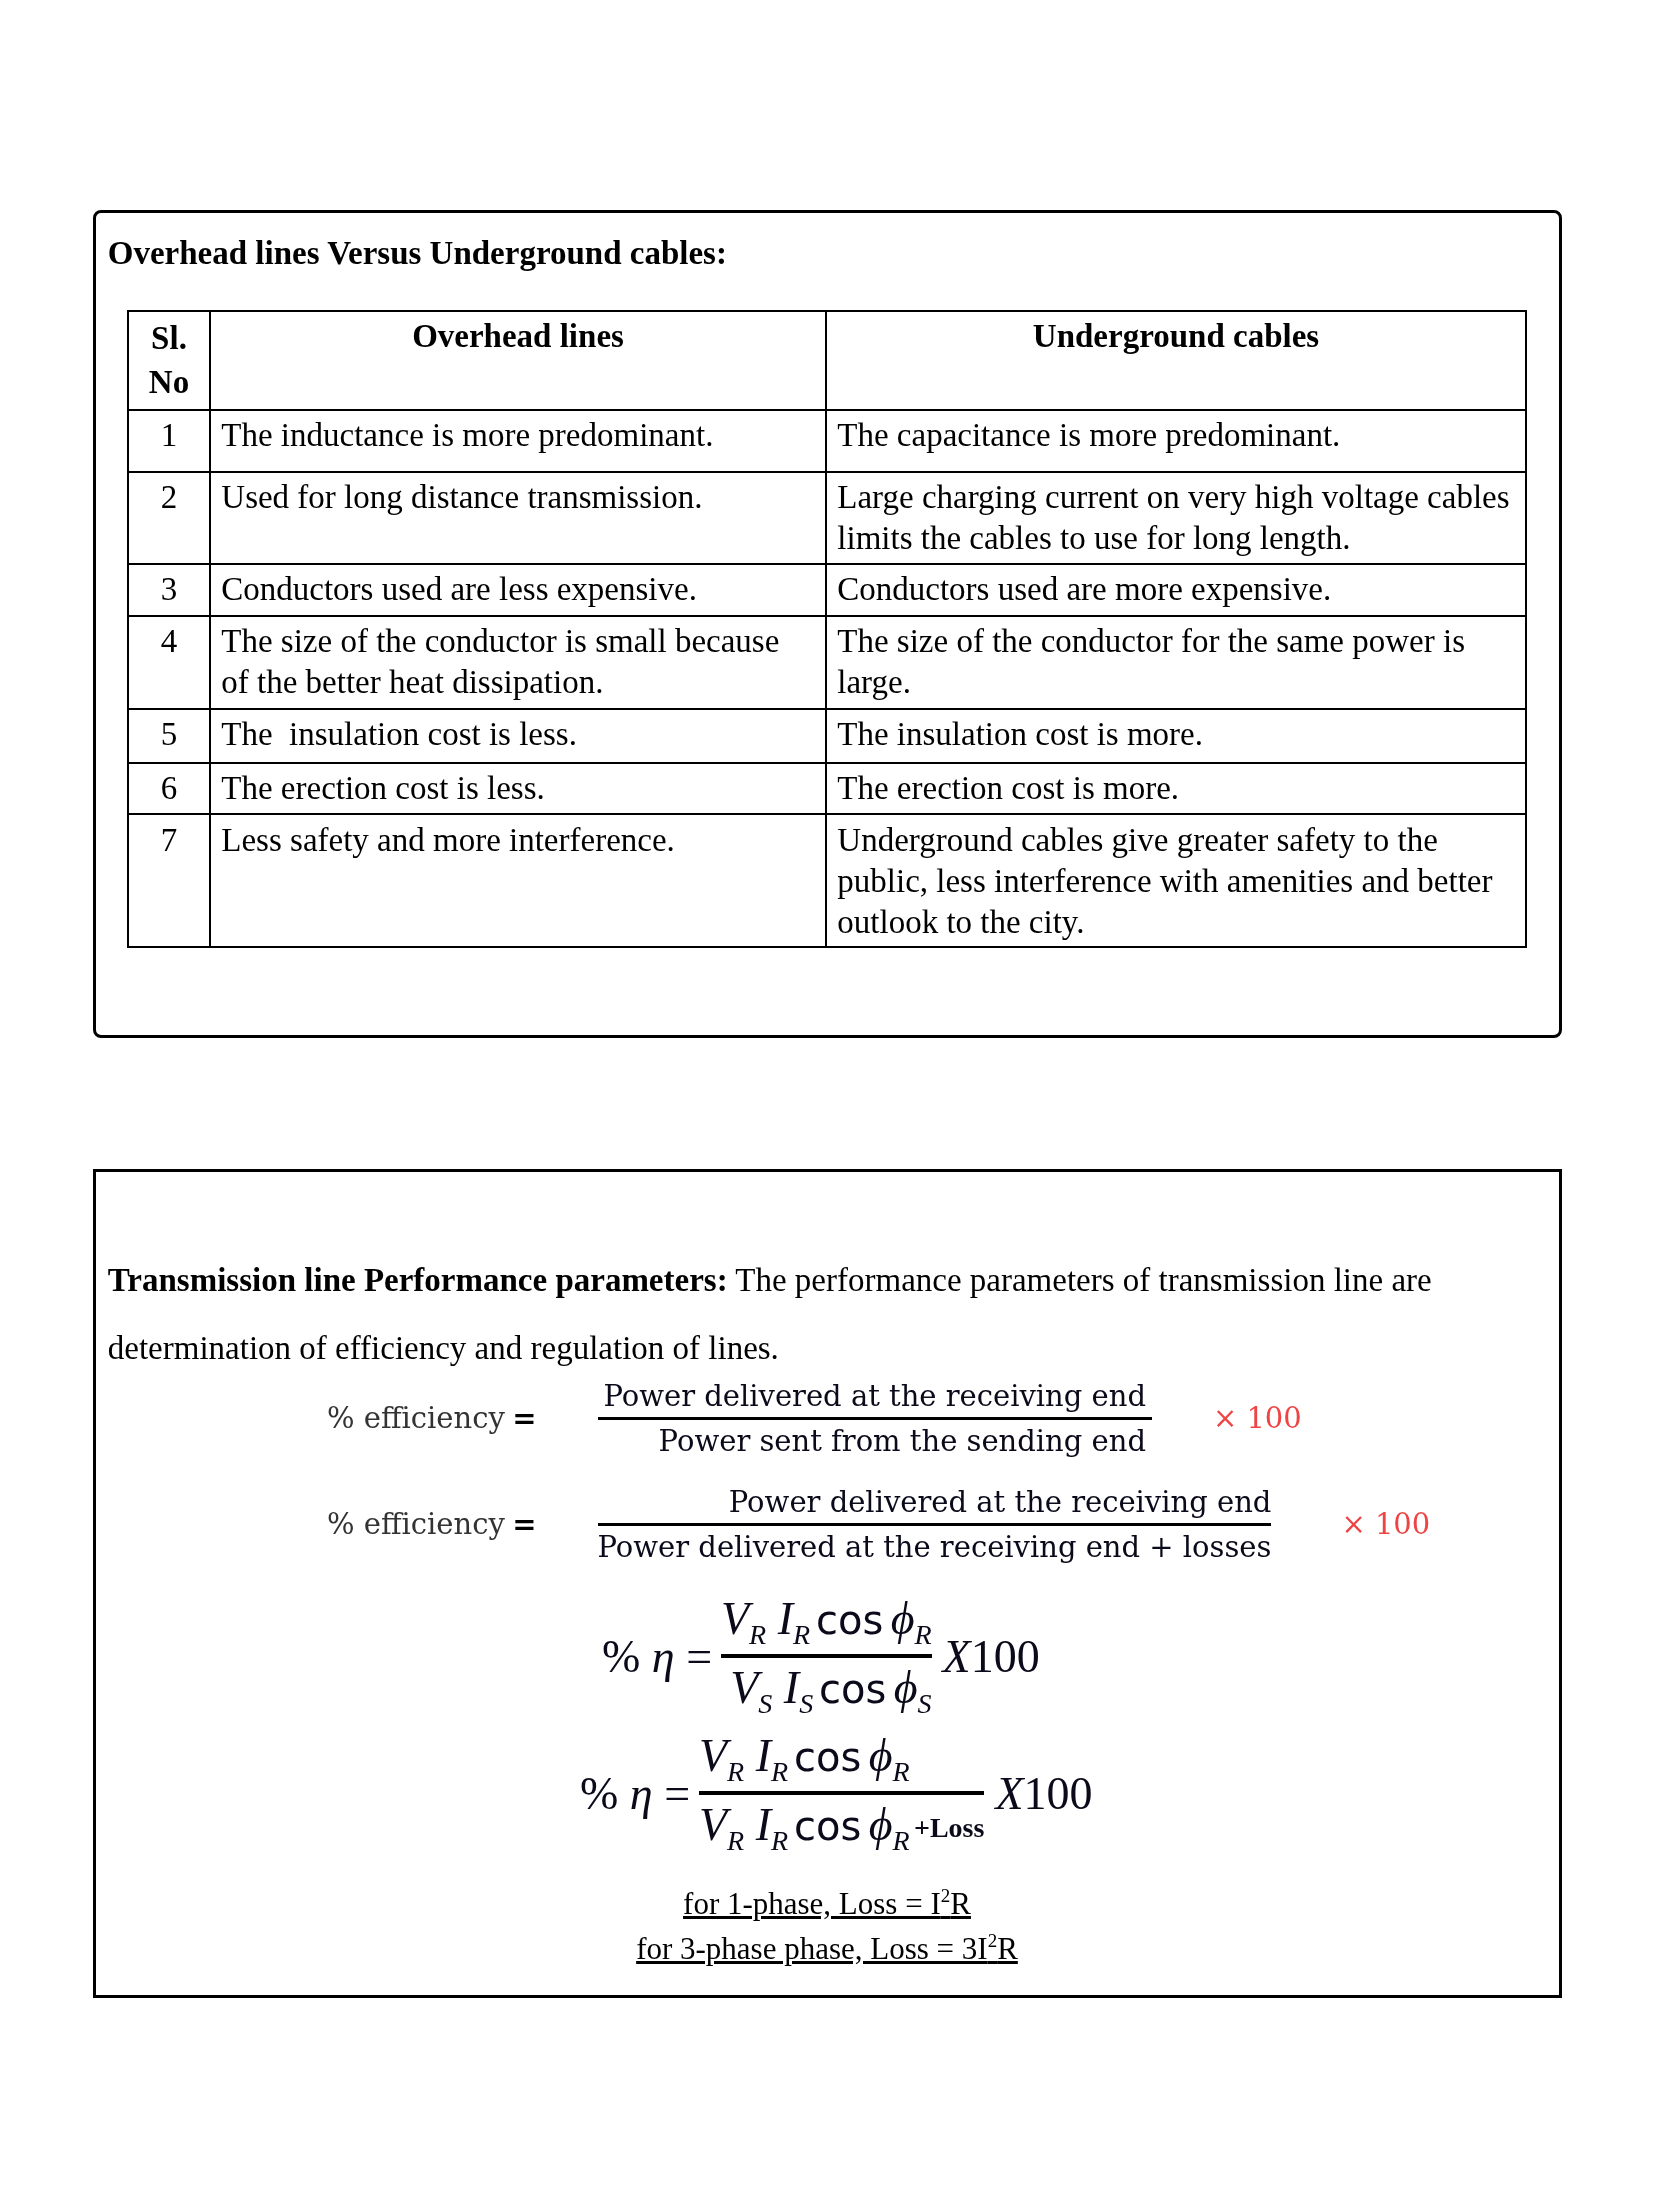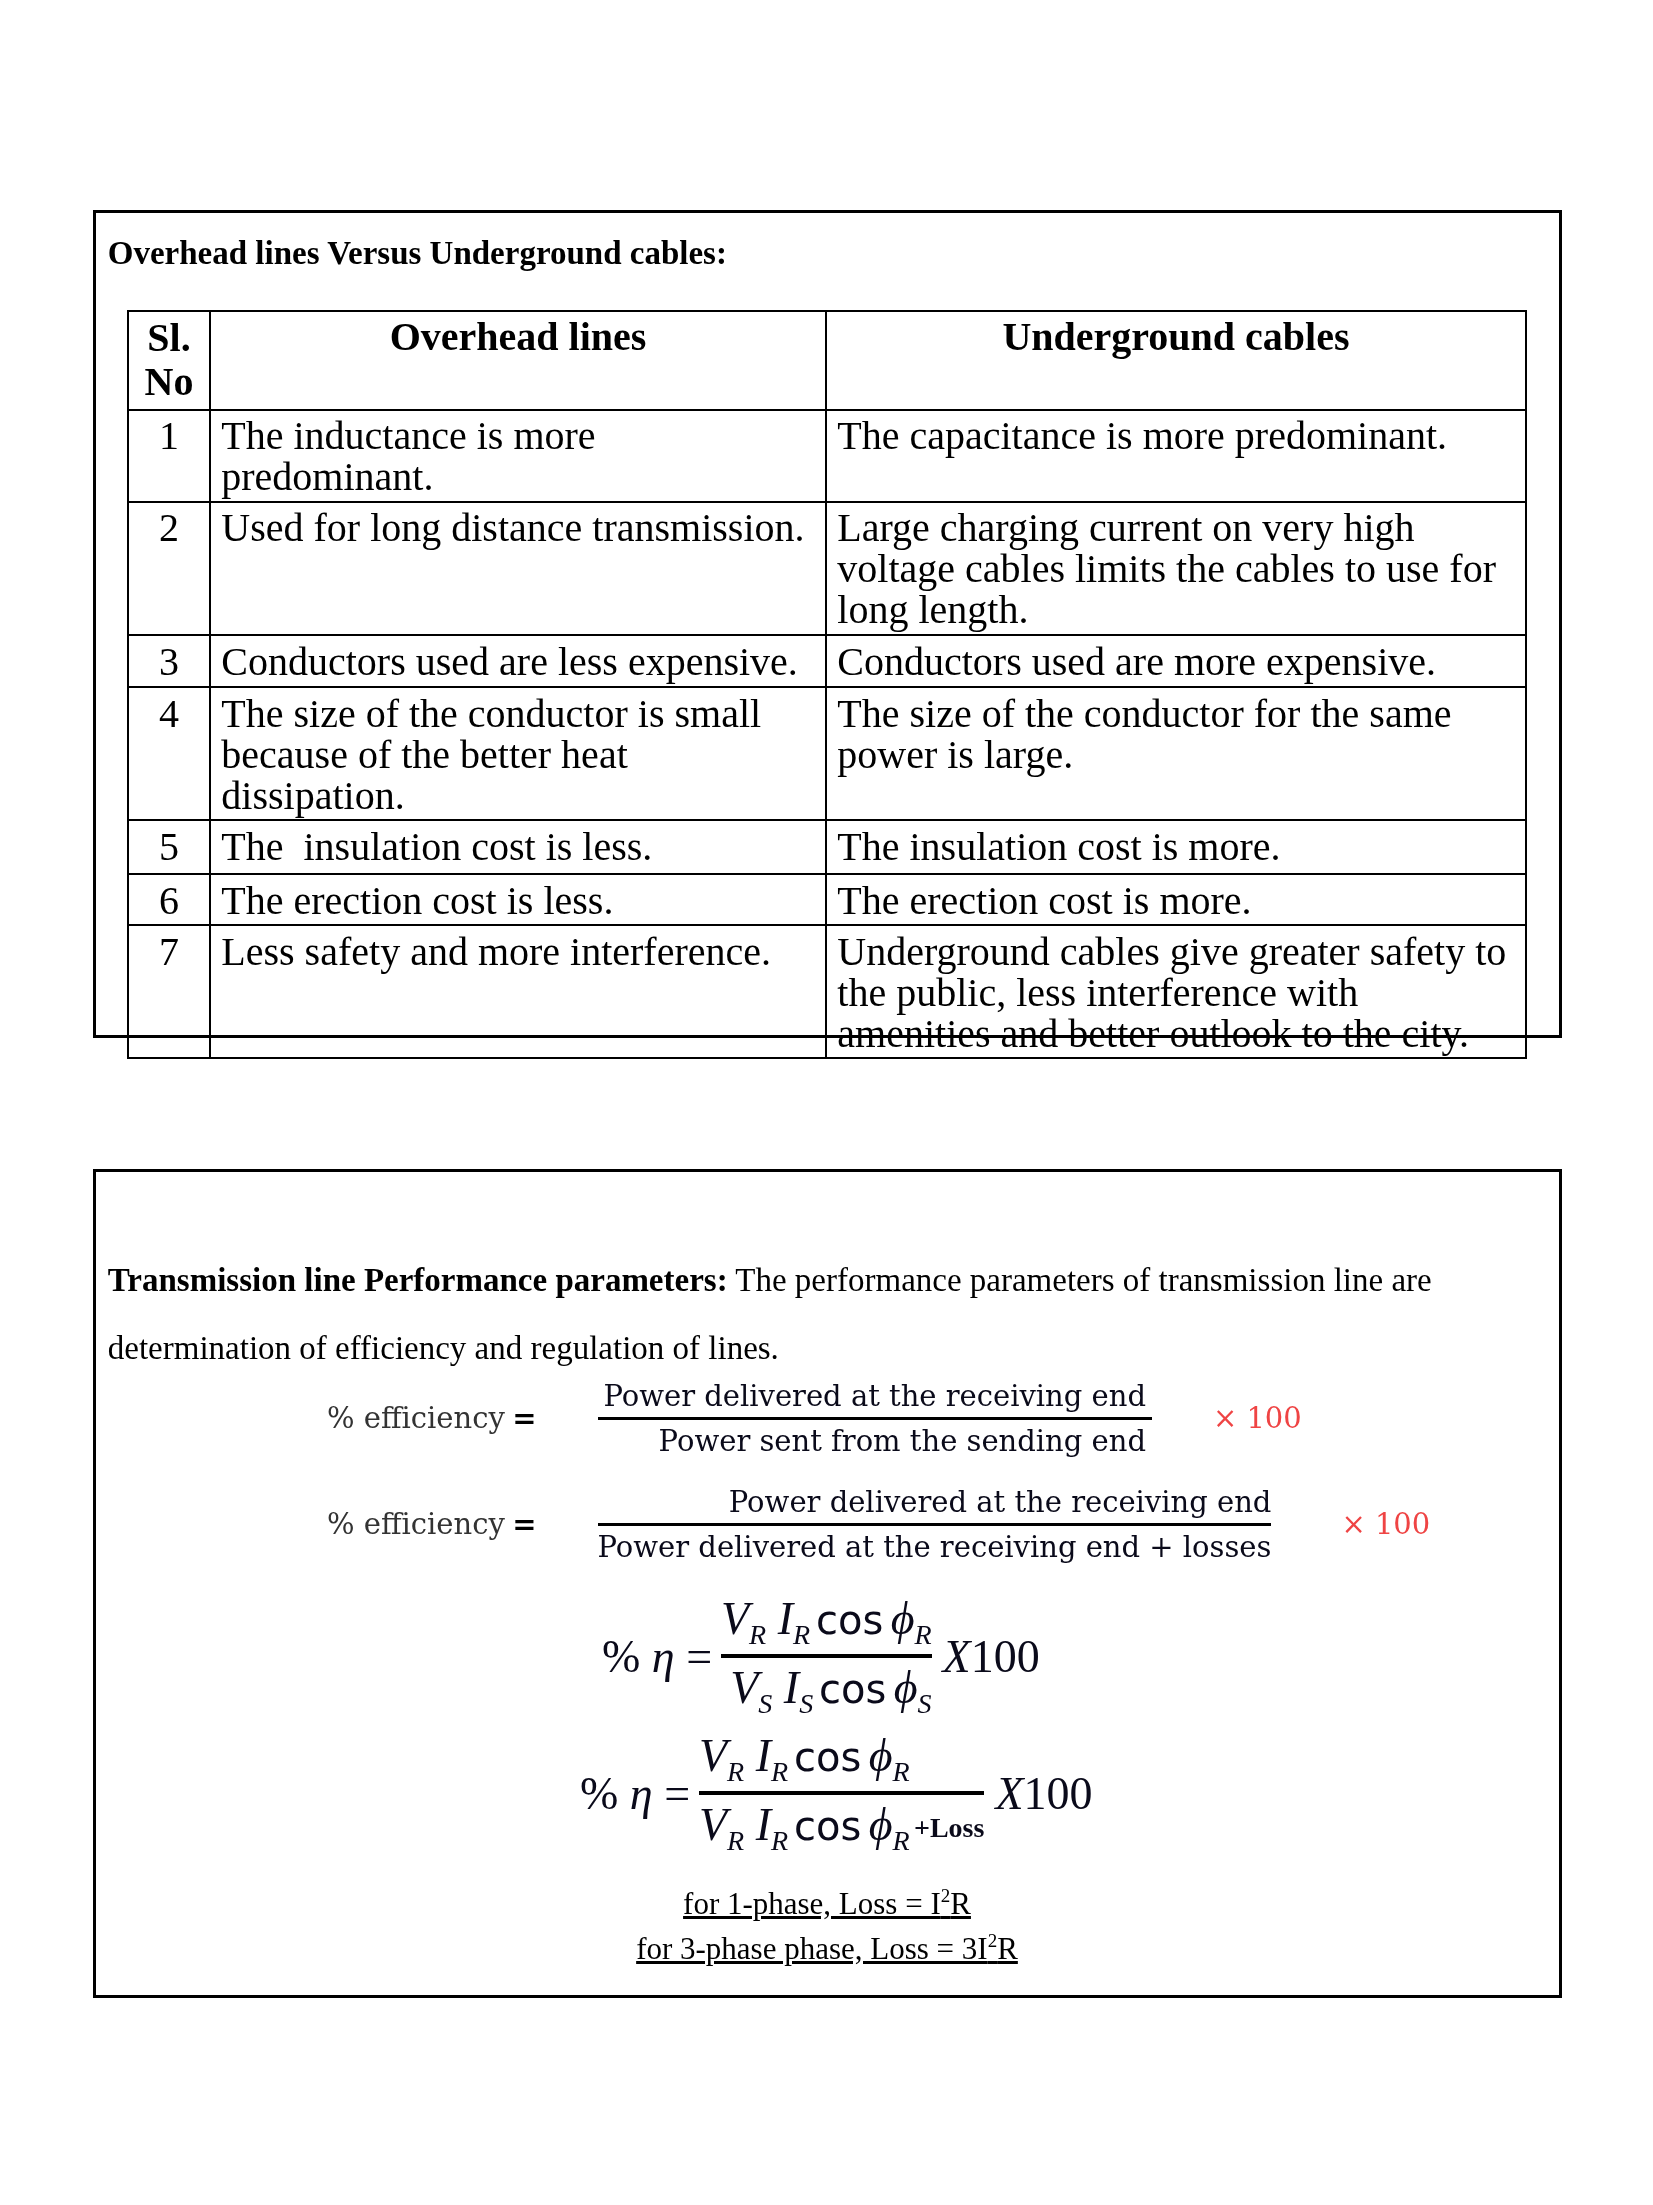--- a/index.html
+++ b/index.html
@@ -1,26 +1,26 @@
 <!DOCTYPE html>
 <html style="font-size:11.8px"><head>
 <meta charset="utf-8">
 <style>
   html, body { margin: 0; padding: 0; background: #ffffff; }
   body { width: 1654px; height: 2205px; position: relative; overflow: hidden;
          font-family: "Liberation Serif", "DejaVu Serif", serif; color: #000; }
 
   .panel { position: absolute; left: 93px; width: 1469px; border: 3.7px solid #000; box-sizing: border-box; background: #fff; }
-  #panel-1 { top: 210px; height: 828px; }
+  #panel-1 { top: 210px; height: 828px; border-radius: 8px; }
   #panel-2 { top: 1169px; height: 829px; }
 
   .section-title { position: absolute; left: 11.8px; top: 22px; font-size: 33px; font-weight: bold; margin: 0; white-space: nowrap; }
 
   table.cmp { position: absolute; left: 31px; top: 97px; width: 1398px; border-collapse: collapse; table-layout: fixed; }
-  table.cmp th, table.cmp td { border: 2.2px solid #000; vertical-align: top; font-size: 40px; line-height: 41px; padding: 4.4px 10.3px 3.7px 10.3px; margin-left: 12px; }
+  table.cmp th, table.cmp td { border: 2.2px solid #000; vertical-align: top; font-size: 33px; line-height: 41px; padding: 4.4px 10.3px 3.7px 10.3px; margin-left: 12px; }
   table.cmp th { font-weight: bold; text-align: center; }
   table.cmp th.sl { line-height: 44px; }
   table.cmp td.sl { text-align: center; padding-left: 2.9px; padding-right: 2.9px; }
   col.c-sl { width: 82px; } col.c-oh { width: 616px; } col.c-ug { width: 700px; }
   tr.hdr { height: 99px; } 
   tr.r1 { height: 62px; } tr.r2 { height: 92px; } tr.r3 { height: 52px; } tr.r4 { height: 93px; }
   tr.r5 { height: 54px; } tr.r6 { height: 51px; } tr.r7 { height: 125px; }
 
   .intro { position: absolute; left: 11.8px; top: 74px; width: 1441px; font-size: 33px; line-height: 68px; margin: 0; }
   .intro b { font-weight: bold; text-align: center; }

